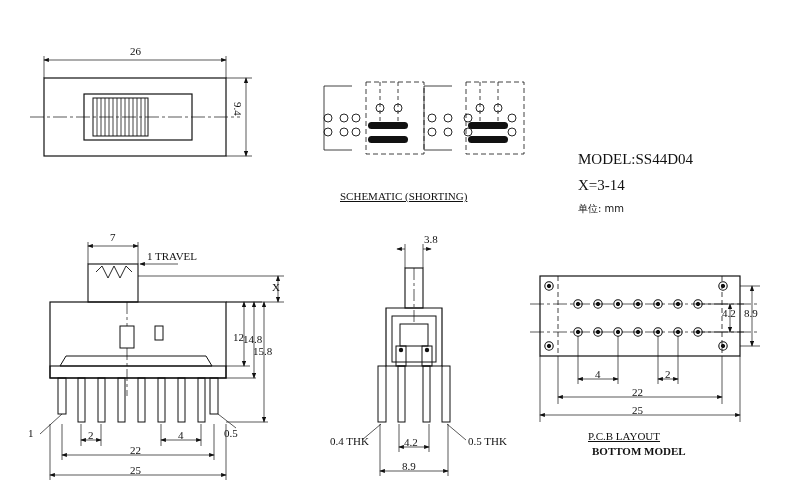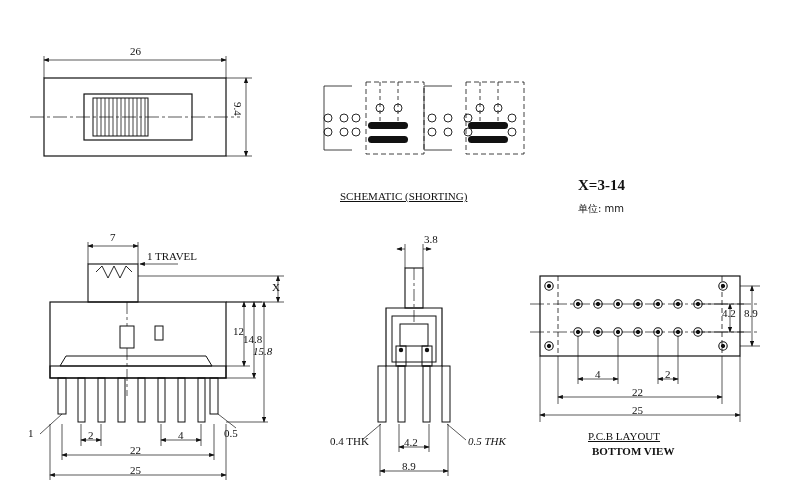--- a/index.html
+++ b/index.html
@@ -290,44 +290,45 @@
         <line x1="540" y1="379" x2="740" y2="379" marker-start="url(#arS)" marker-end="url(#ar)"></line>
       </g>
     </g>
   </svg>
 
   <div class="lbl" style="left:130px;top:10px;">26</div>
   <div class="lbl" style="left:232px;top:66px;writing-mode:vertical-rl;text-orientation:mixed;">9.4</div>
 
   <div class="lbl ul" style="left:340px;top:155px;font-size:11px;">SCHEMATIC (SHORTING)</div>
 
-  <div class="lbl big" style="left:578px;top:142px;font-weight:bold;">X=3-14</div>
+  <div class="lbl big" style="left:578px;top:116px;">MODEL:SS44D04</div>
+  <div class="lbl big" style="left:578px;top:142px;">X=3-14</div>
   <div class="lbl big" style="left:578px;top:168px;font-family:'DejaVu Sans',sans-serif;font-size:10px;">单位: mm</div>
 
   <div class="lbl" style="left:110px;top:196px;">7</div>
   <div class="lbl" style="left:147px;top:215px;">1 TRAVEL</div>
   <div class="lbl" style="left:272px;top:246px;">X</div>
-  <div class="lbl" style="left:233px;top:290px;">12</div>
+  <div class="lbl" style="left:233px;top:296px;">12</div>
   <div class="lbl" style="left:243px;top:298px;">14.8</div>
-  <div class="lbl" style="left:253px;top:310px;font-style:italic;">15.8</div>
+  <div class="lbl" style="left:253px;top:310px;">15.8</div>
   <div class="lbl" style="left:28px;top:392px;">1</div>
   <div class="lbl" style="left:88px;top:394px;">2</div>
   <div class="lbl" style="left:178px;top:394px;">4</div>
   <div class="lbl" style="left:224px;top:392px;">0.5</div>
   <div class="lbl" style="left:130px;top:409px;">22</div>
   <div class="lbl" style="left:130px;top:429px;">25</div>
 
   <div class="lbl" style="left:424px;top:198px;">3.8</div>
   <div class="lbl" style="left:330px;top:400px;">0.4 THK</div>
-  <div class="lbl" style="left:468px;top:400px;font-style:italic;">0.5 THK</div>
+  <div class="lbl" style="left:468px;top:400px;">0.5 THK</div>
   <div class="lbl" style="left:404px;top:401px;">4.2</div>
   <div class="lbl" style="left:402px;top:425px;">8.9</div>
 
   <div class="lbl" style="left:722px;top:272px;">4.2</div>
   <div class="lbl" style="left:744px;top:272px;">8.9</div>
   <div class="lbl" style="left:595px;top:333px;">4</div>
   <div class="lbl" style="left:665px;top:333px;">2</div>
   <div class="lbl" style="left:632px;top:351px;">22</div>
   <div class="lbl" style="left:632px;top:369px;">25</div>
   <div class="lbl ul" style="left:588px;top:395px;">P.C.B LAYOUT</div>
-  <div class="lbl bold" style="left:592px;top:410px;">BOTTOM VIEW</div>
+  <div class="lbl bold" style="left:592px;top:410px;">BOTTOM MODEL</div>
 
 </div>
 
 </body></html>

